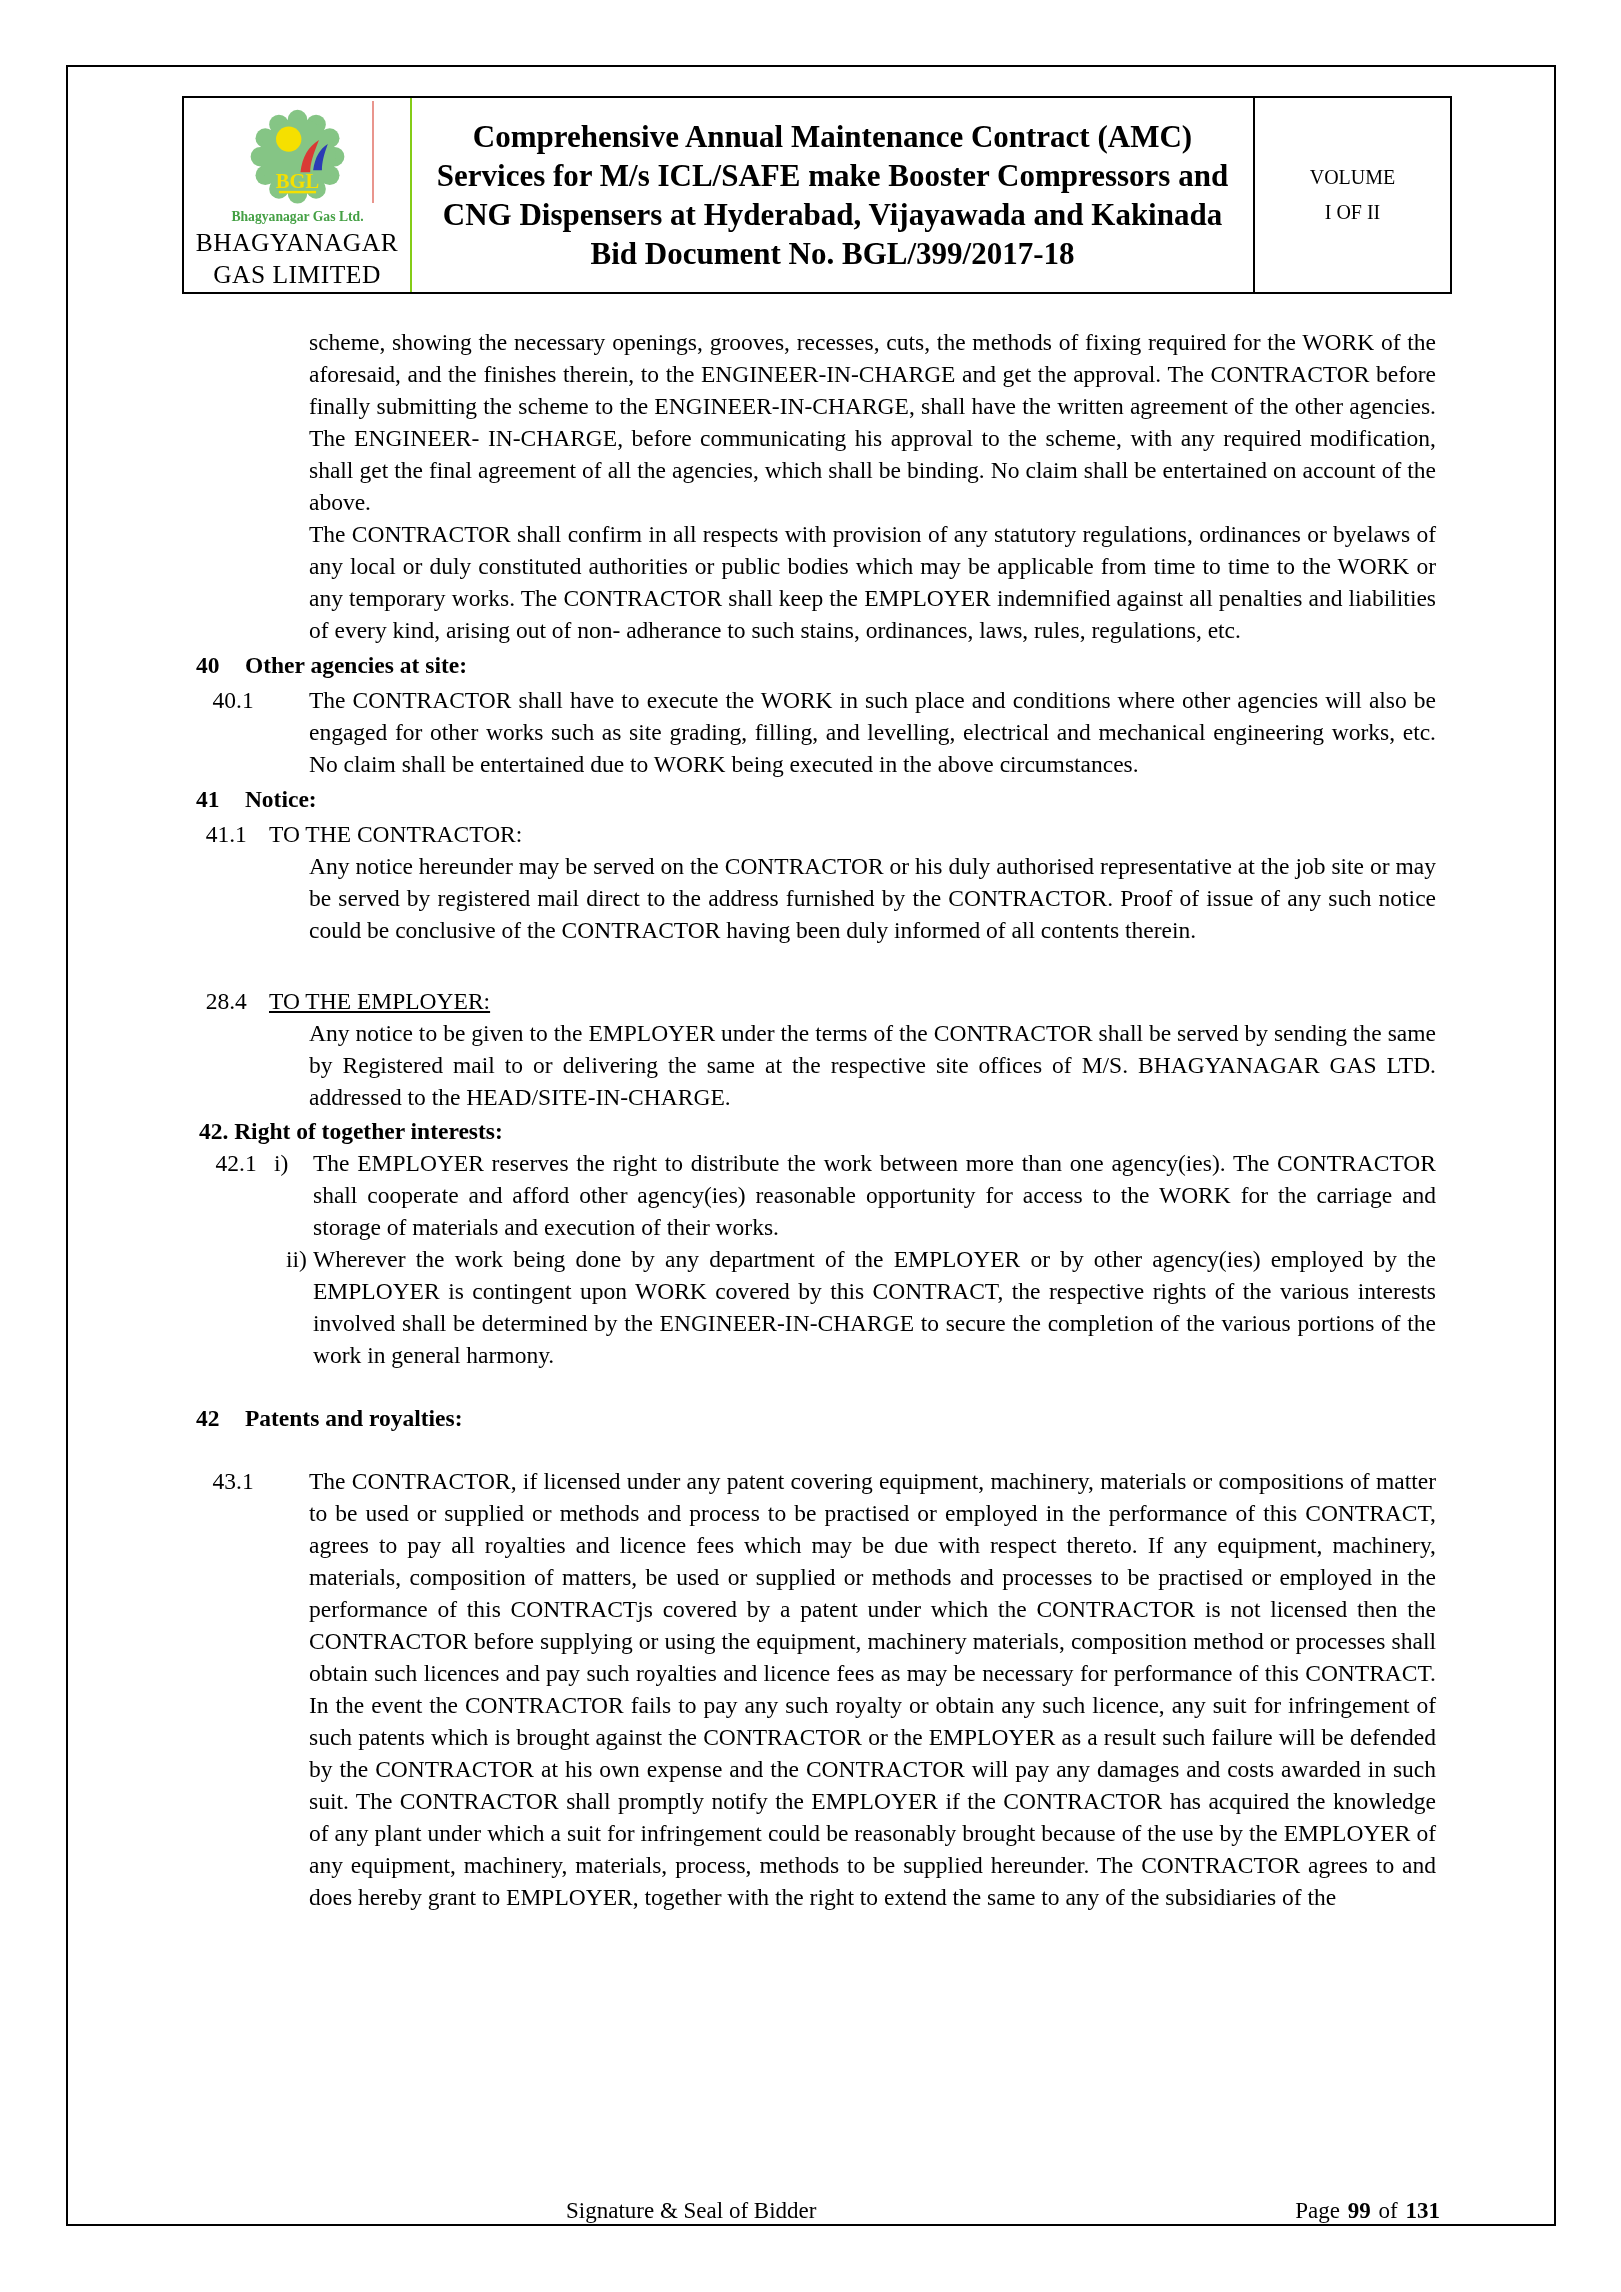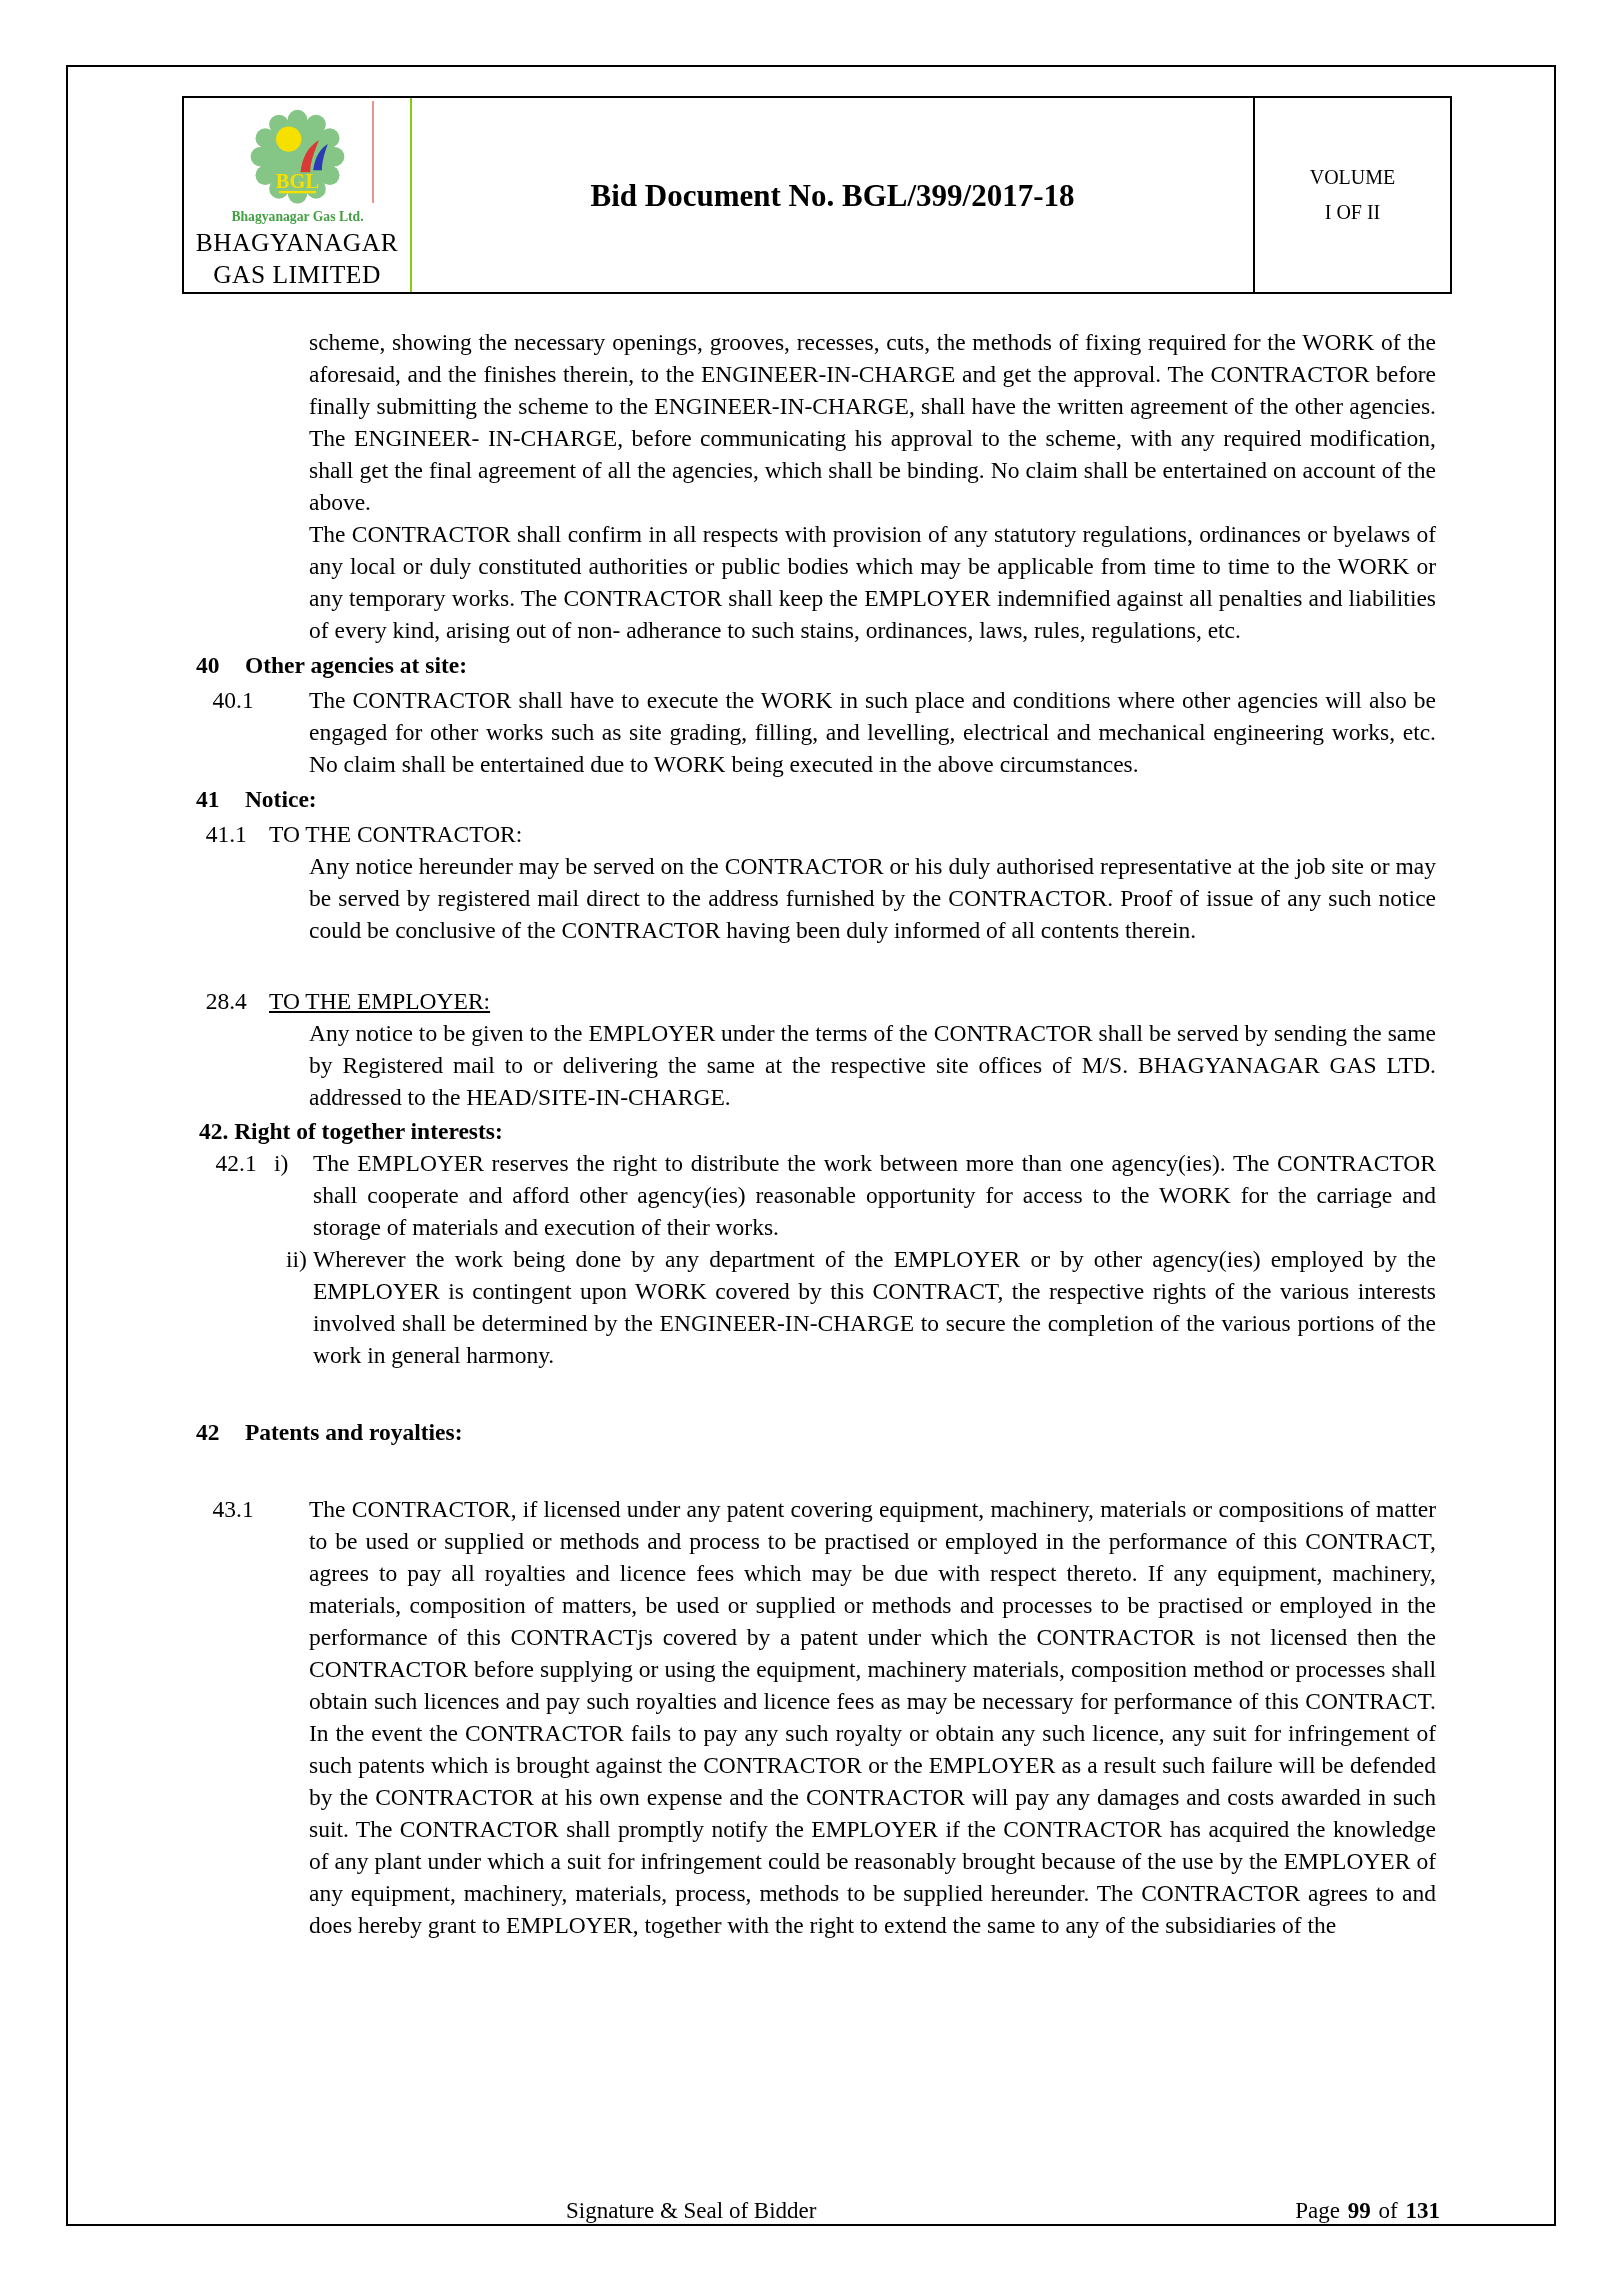--- a/index.html
+++ b/index.html
@@ -37,21 +37,21 @@
   .heading .num{min-width:49px;padding-left:2.9px;}
   .heading-flush{font-weight:bold;padding-left:5.9px;margin-top:2.9px;}
   .sublabel{position:relative;padding-left:76px;margin-top:2.9px;}
   .sublabel .num{position:absolute;left:12.7px;top:0;}
   .sublabel.u .lbl{text-decoration:underline;}
   .listitem{position:relative;padding-left:120px;text-align:justify;}
   .listitem .num{position:absolute;left:22.5px;top:0;}
   .listitem .marker{position:absolute;left:81px;top:0;}
   .listitem.second .marker{left:93px;}
   .mt-blank{margin-top:39px;}
-  .mt-sec{margin-top:45px;align-items:flex-end;}
+  .mt-sec{margin-top:31px;align-items:flex-end;}
   .mt-small{margin-top:2.9px;}
   
   .footer{position:absolute;left:66px;top:2193px;width:1490px;height:33px;font-size:23px;}
   .footer .sig{position:absolute;left:500px;bottom:2px;}
   .footer .page{position:absolute;right:116px;bottom:2px;}
   .footer b{font-weight:bold;}
   .footer .sp{display:inline-block;width:7.8px;}
   
   .logo-svg{display:block;}
 </style>
@@ -84,20 +84,21 @@
           <rect x="56" y="91" width="38" height="2.5" fill="#f5e000"></rect>
           <text x="75" y="122" text-anchor="middle" font-family="Liberation Serif, serif" font-weight="bold" font-size="14" fill="#44a044">Bhagyanagar Gas Ltd.</text>
         </g>
       </svg>
       <div class="company">
         <div>BHAGYANAGAR</div>
         <div>GAS LIMITED</div>
       </div>
     </div>
     <div class="cell cell-title">
+      <div class="doc-title">Comprehensive Annual Maintenance Contract (AMC) Services for M/s ICL/SAFE make Booster Compressors and CNG Dispensers at Hyderabad, Vijayawada and Kakinada</div>
       <div class="bid-no">Bid Document No. BGL/399/2017-18</div>
     </div>
     <div class="cell cell-volume">
       <div class="volume">VOLUME</div>
       <div class="volume">I OF II</div>
     </div>
   </div>
   <div class="scan-line" style="left:304px;top:34px;"></div>
 
   <div class="content" style="left:125px;top:259px;">

